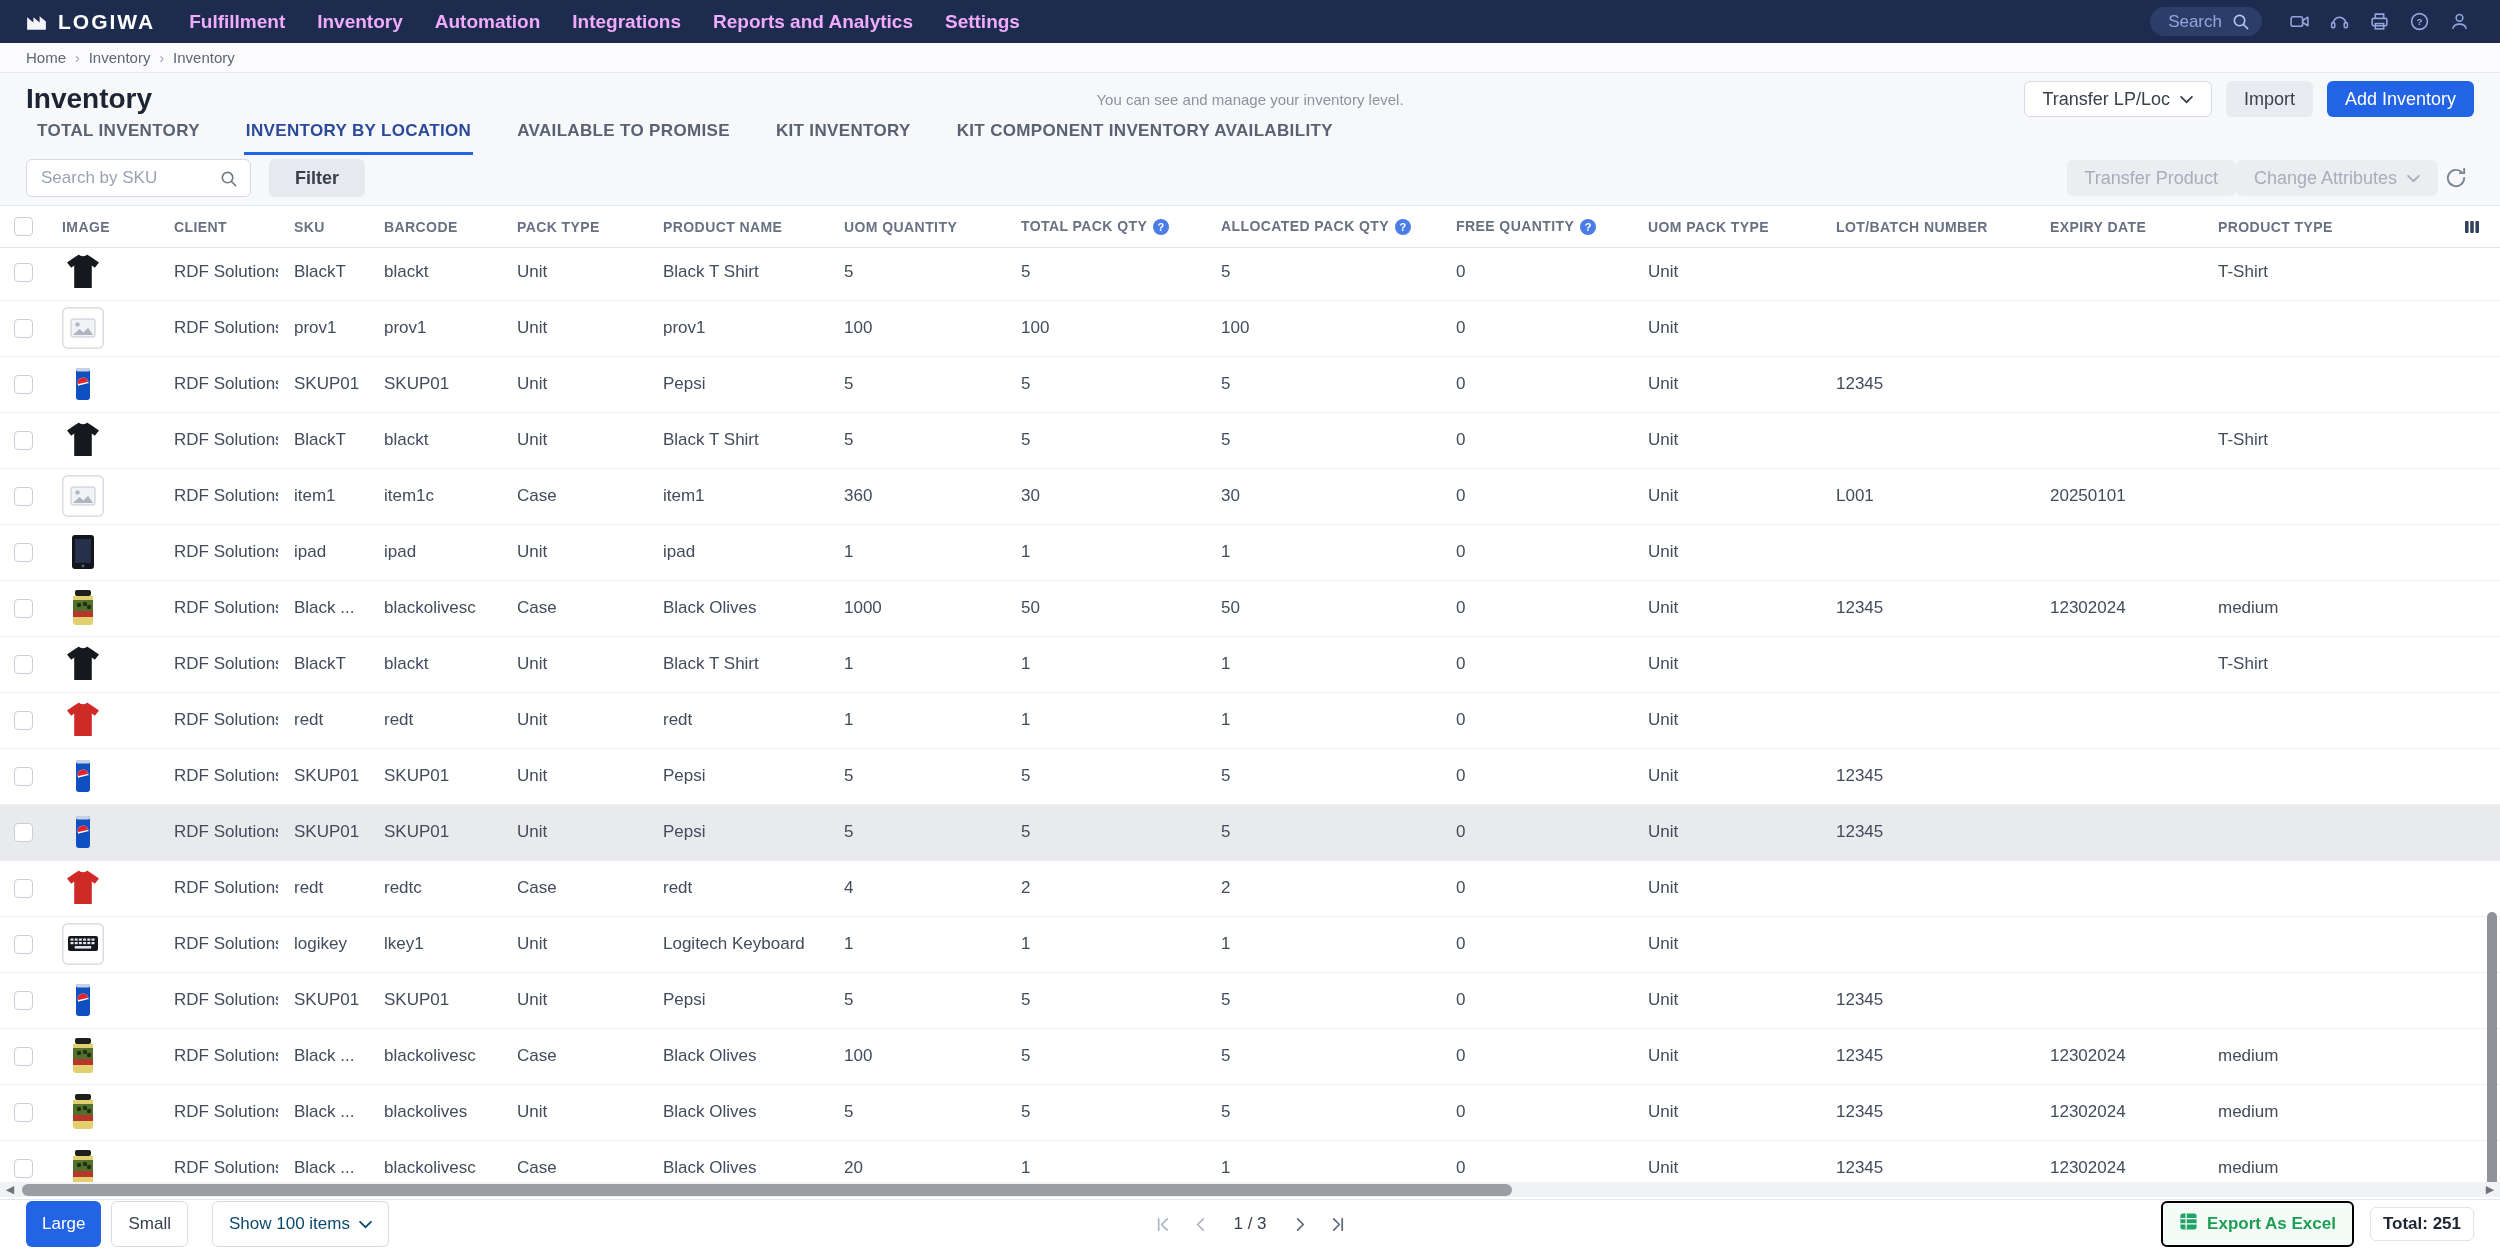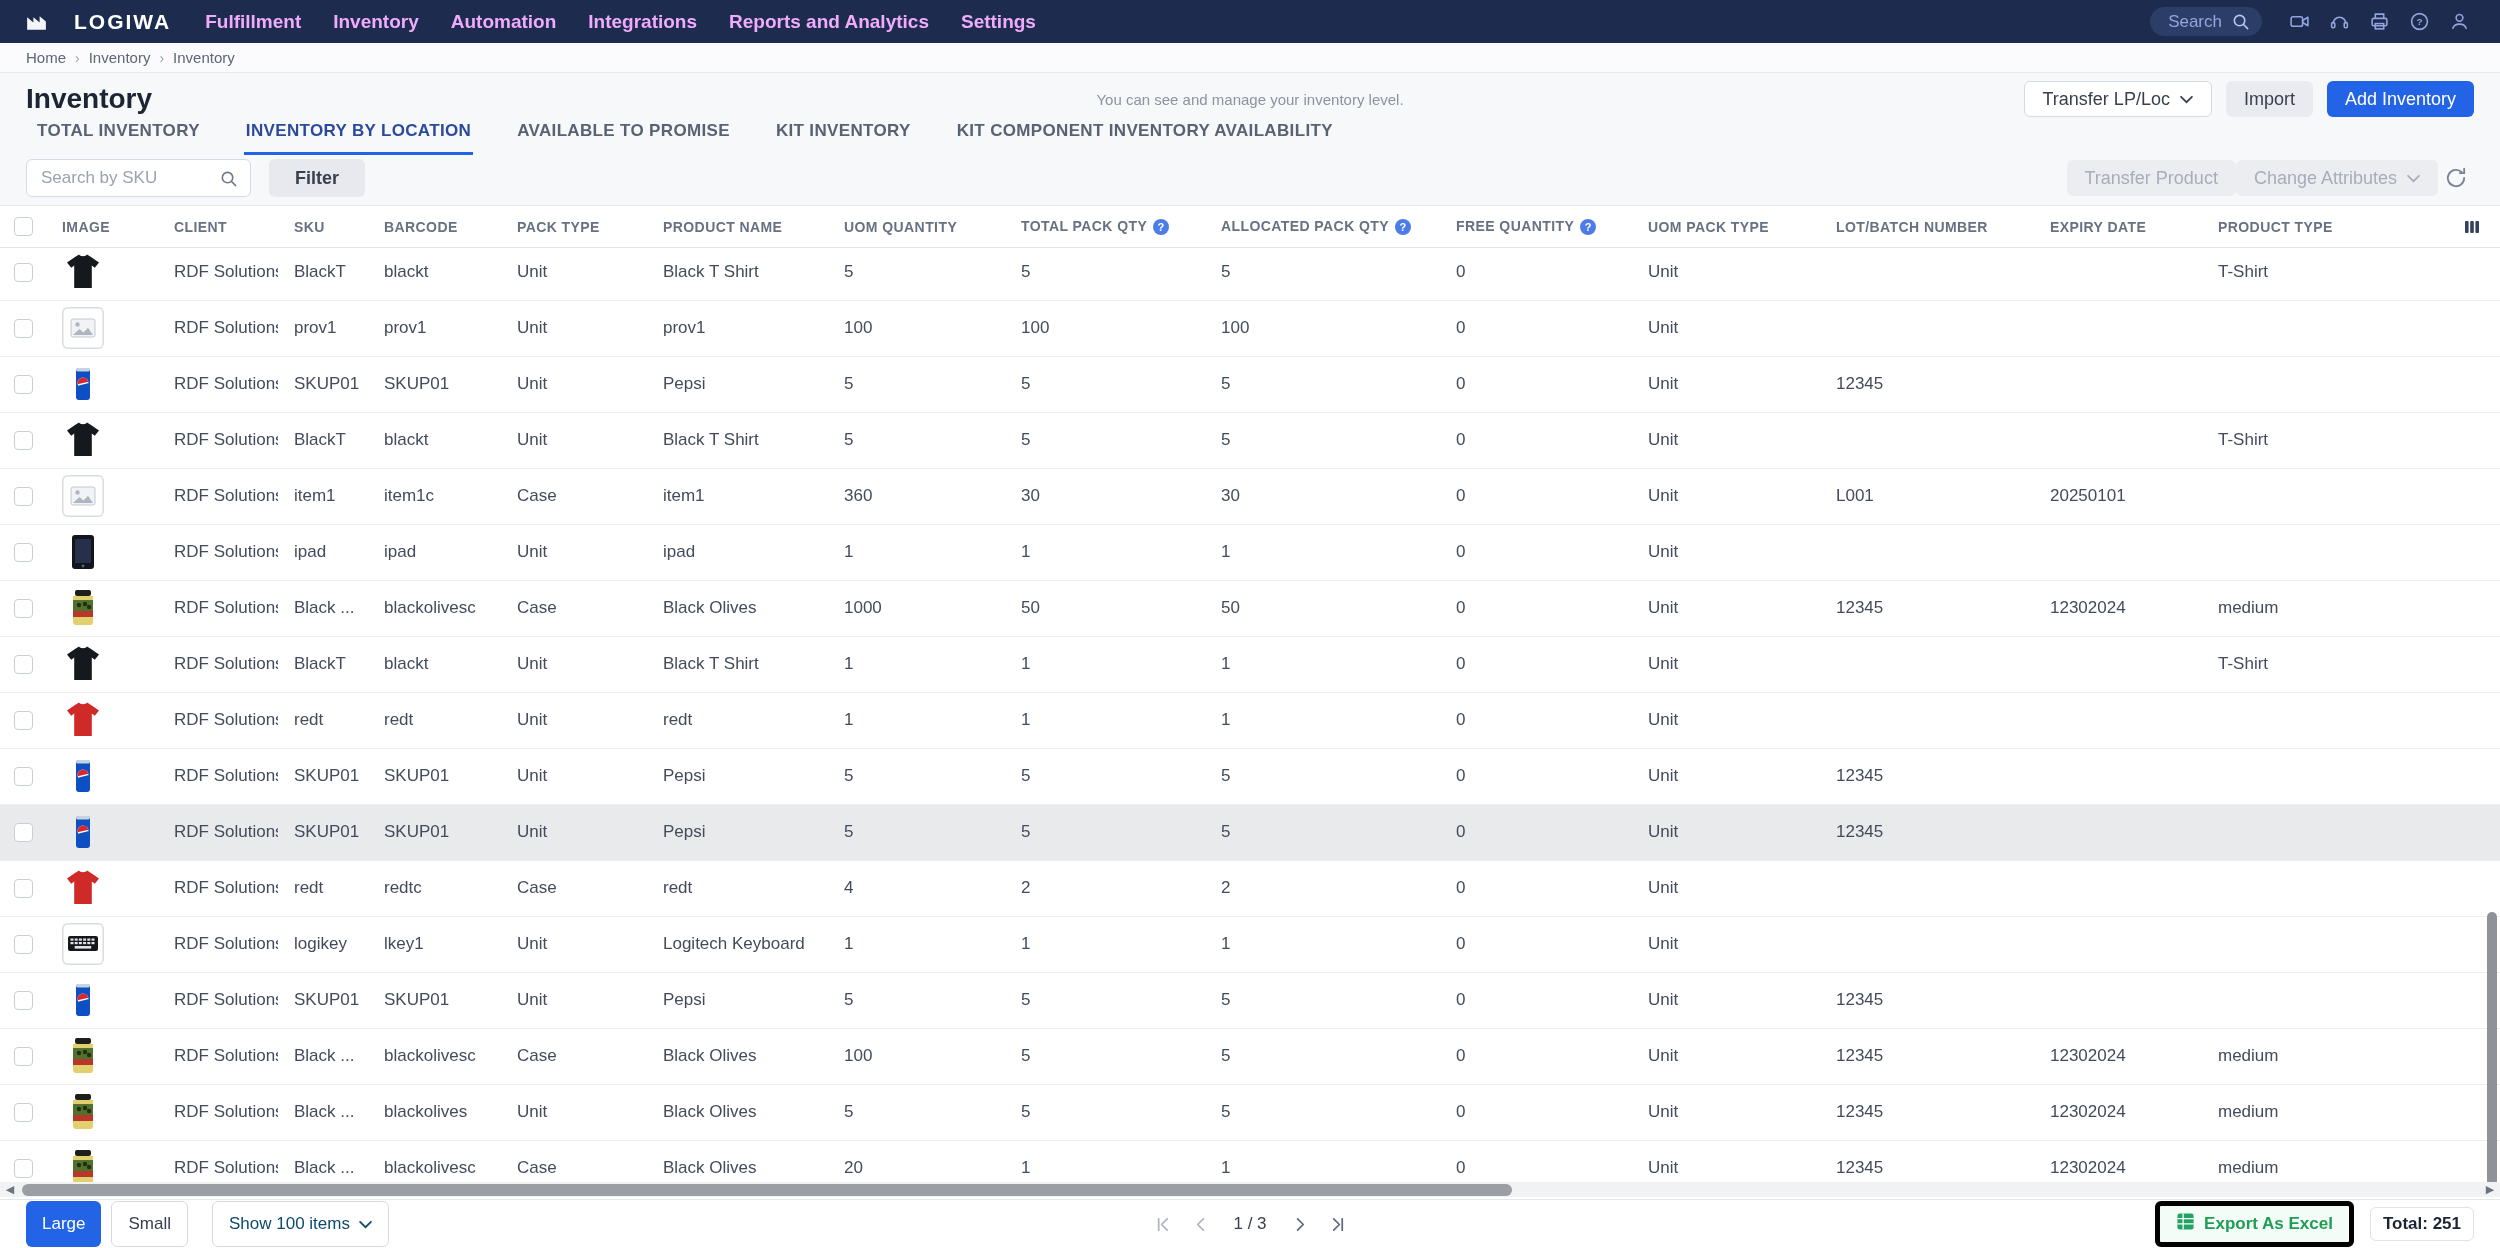--- a/index.html
+++ b/index.html
@@ -1,21 +1,21 @@
 <!DOCTYPE html>
 <html><head>
 <meta charset="utf-8">
 <style>
   html,body{margin:0;padding:0;overflow:hidden;background:#f7f8fa;}
   *{box-sizing:border-box;}
   .app{position:relative;width:2500px;height:1248px;font-family:"Liberation Sans",sans-serif;background:#f7f8fa;}
 
   
   .navbar{height:43px;background:#1c2b4e;display:flex;align-items:center;padding:0 24px;}
-  .brand{display:flex;align-items:center;gap:25px;cursor:pointer;}
+  .brand{display:flex;align-items:center;gap:9px;cursor:pointer;}
   .brand-mark svg{width:25px;height:25px;display:block;}
   .brand-text{color:#fff;font-size:21px;font-weight:700;letter-spacing:2px;}
   .nav-menu{display:flex;gap:32px;margin-left:34px;}
   .nav-item{color:#f0abfc;font-size:19px;font-weight:600;cursor:pointer;white-space:nowrap;}
   .nav-right{margin-left:auto;display:flex;align-items:center;gap:10px;}
   .nav-search{background:#2c3d68;border-radius:15px;height:29px;min-width:112px;display:flex;align-items:center;justify-content:flex-end;gap:9px;padding:0 12px;cursor:pointer;}
   .nav-search-label{color:#93a5dd;font-size:17px;}
   .nav-search-icon svg{width:19px;height:19px;display:block;color:#b9c6ef;}
   .nav-icons{display:flex;align-items:center;gap:6px;margin-left:10px;}
   .nav-icon-btn{width:34px;height:34px;display:flex;align-items:center;justify-content:center;color:#93a5dd;cursor:pointer;}
@@ -86,21 +86,21 @@
   .size-active{background:#2264e5;color:#fff;}
   .size-inactive{background:#fff;border:1px solid #d6dae3;color:#39404d;}
   .show-items{background:#fff;border:1px solid #d6dae3;color:#0c4a6e;margin-left:14px;}
   .pager{position:absolute;left:50%;transform:translateX(-50%);display:flex;align-items:center;gap:8px;}
   .pg-btn{width:30px;height:30px;display:flex;align-items:center;justify-content:center;background:none;border:none;cursor:pointer;padding:0;}
   .pg-btn svg{width:19px;height:19px;}
   .pg-disabled{color:#adb4c0;}
   .pg-enabled{color:#5f6877;}
   .pg-indicator{font-size:17px;color:#39404d;margin:0 10px;}
   .footer-right{margin-left:auto;display:flex;align-items:center;gap:16px;}
-  .btn-export{background:#f3fcf6;border:5px solid #000000;color:#1f9d55;font-weight:600;}
+  .btn-export{background:#f3fcf6;border:2px solid #000000;color:#1f9d55;font-weight:600;}
   .btn-export svg{width:19px;height:19px;}
   .total-box{height:34px;display:inline-flex;align-items:center;padding:0 12px;border:1px solid #e0e3ea;border-radius:6px;font-size:17px;font-weight:700;color:#1d2433;background:#fff;}
 </style>
 </head>
 <body>
 
 <div class="app">
 
   <header class="navbar">
     <div class="brand">

